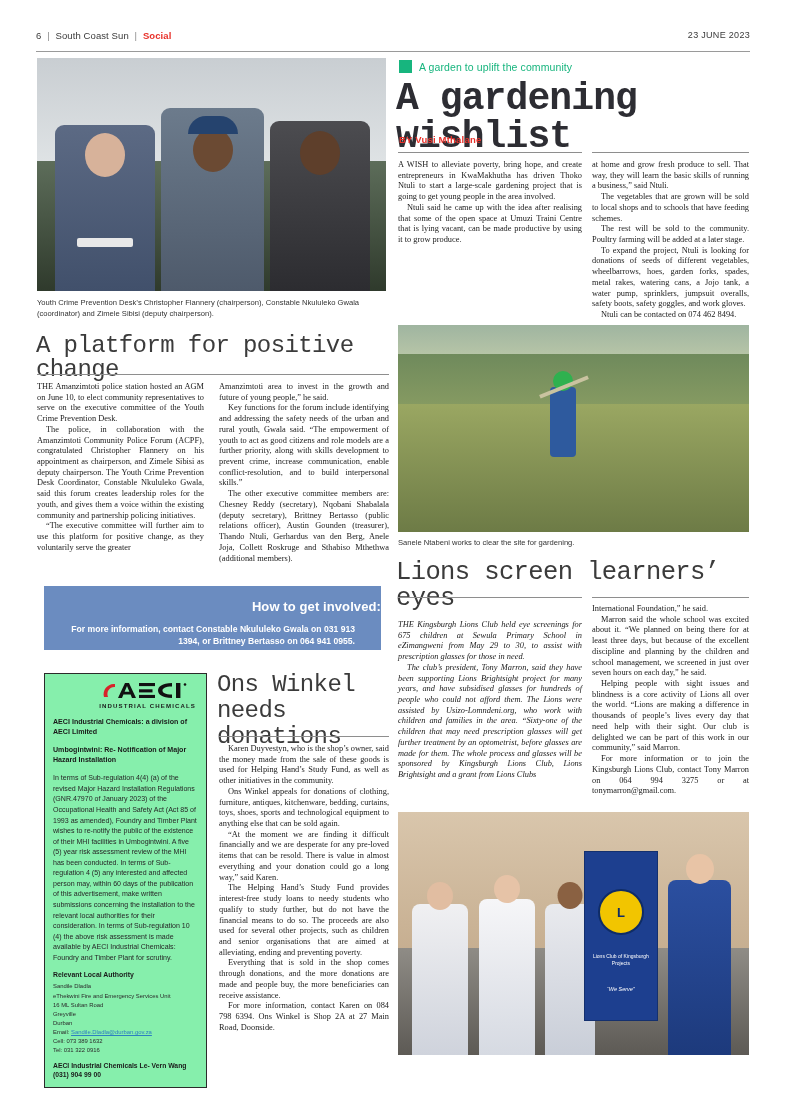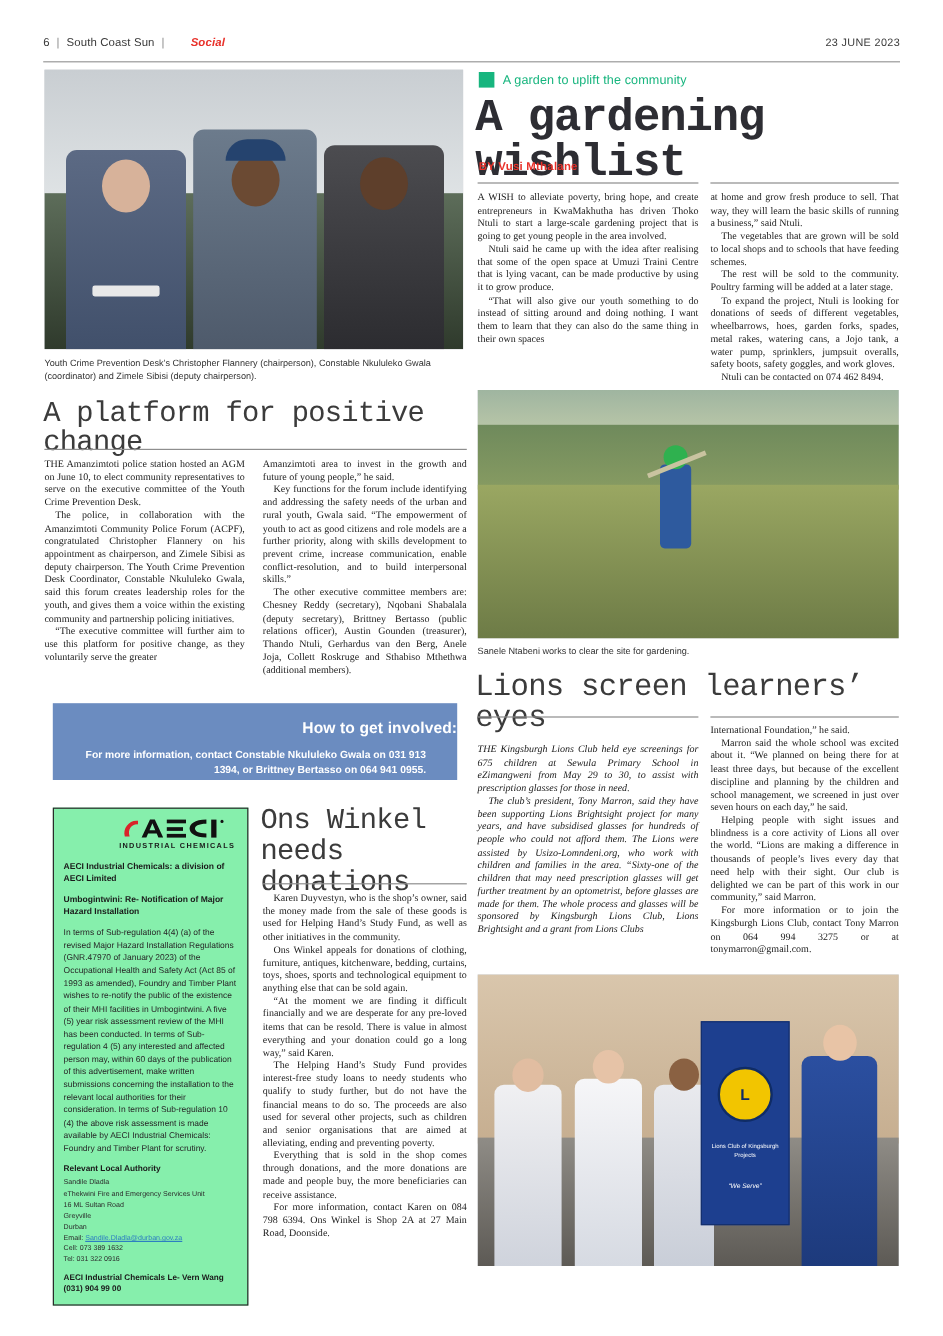--- a/index.html
+++ b/index.html
@@ -16,21 +16,21 @@
 
   
   .masthead {
     position:absolute; left:36px; top:30px; width:714px; height:22px;
     border-bottom:1.2px solid #9a9a9a;
     display:flex; align-items:flex-start; justify-content:space-between;
     font-family:"Liberation Sans", sans-serif;
   }
   .mast-left { font-size:9.5px; color:#3a3a3a; letter-spacing:.1px; }
   .mast-left .sep { color:#8c8c8c; margin:0 3px; }
-  .mast-left .social { color:#e8312a; font-style:italic; font-weight:bold;margin-left:16px; }
+  .mast-left .social { color:#e8312a; font-weight:bold; }
   .mast-right { font-size:9px; color:#3a3a3a; letter-spacing:.3px; }
 
   
   .photo { position:absolute; overflow:hidden; background:#cfd3d6; }
   .cap {
     position:absolute;
     font-family:"Liberation Sans", sans-serif;
     font-size:7.6px; line-height:1.42; color:#333;
   }
 
@@ -269,21 +269,20 @@
 
   <div class="headline" style="left:396px; top:80px; width:360px; font-size:38px;">A gardening wishlist</div>
 
   <div class="byline" style="left:399px; top:134px;">BY Vusi Mthalane</div>
   <div class="rule" style="left:398px; top:152px; width:184px;"></div>
   <div class="rule" style="left:592px; top:152px; width:157px;"></div>
 
   <div class="col" style="left:398px; top:160px; width:184px;">
     <p class="first">A WISH to alleviate poverty, bring hope, and create entrepreneurs in KwaMakhutha has driven Thoko Ntuli to start a large-scale gardening project that is going to get young people in the area involved.</p>
     <p>Ntuli said he came up with the idea after realising that some of the open space at Umuzi Traini Centre that is lying vacant, can be made productive by using it to grow produce.</p>
-    <p>“That will also give our youth something to do instead of sitting around and doing nothing. I want them to learn that they can also do the same thing in their own spaces</p>
   </div>
   <div class="col" style="left:592px; top:160px; width:157px;">
     <p class="first">at home and grow fresh produce to sell. That way, they will learn the basic skills of running a business,” said Ntuli.</p>
     <p>The vegetables that are grown will be sold to local shops and to schools that have feeding schemes.</p>
     <p>The rest will be sold to the community. Poultry farming will be added at a later stage.</p>
     <p>To expand the project, Ntuli is looking for donations of seeds of different vegetables, wheelbarrows, hoes, garden forks, spades, metal rakes, watering cans, a Jojo tank, a water pump, sprinklers, jumpsuit overalls, safety boots, safety goggles, and work gloves.</p>
     <p>Ntuli can be contacted on 074 462 8494.</p>
   </div>
 
   <div class="photo" style="left:398px; top:325px; width:351px; height:207px;">

